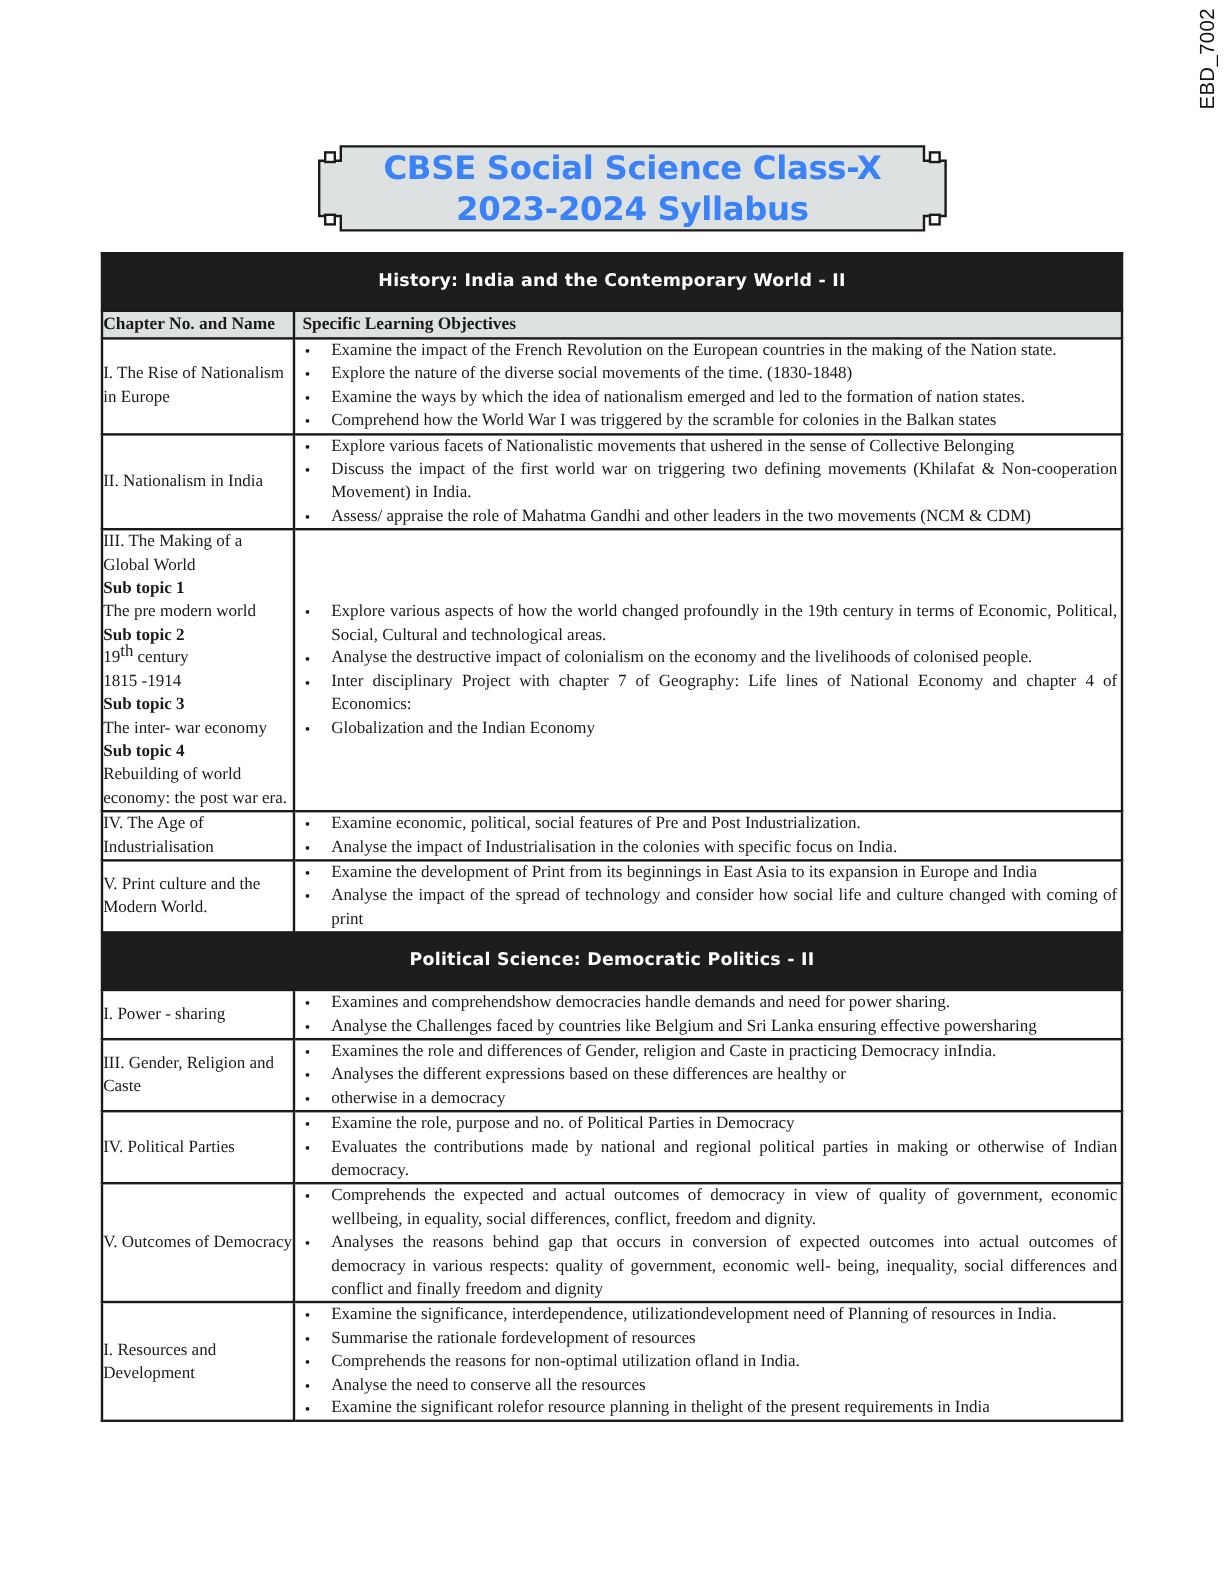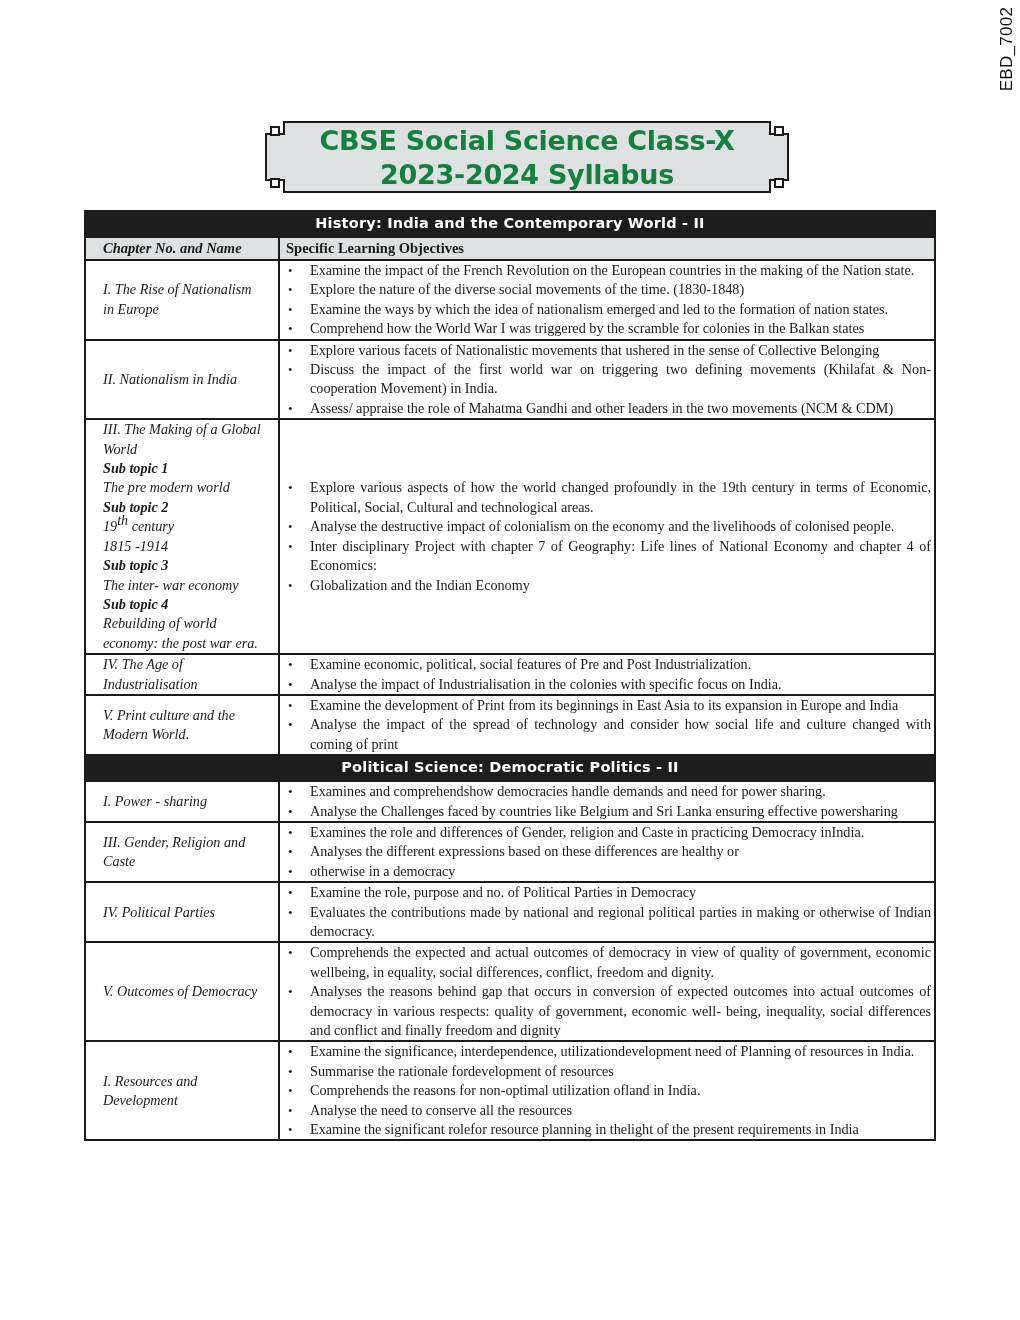--- a/index.html
+++ b/index.html
@@ -2,29 +2,29 @@
 <html><head>
 <meta charset="utf-8">
 <style>
   html, body { margin: 0; padding: 0; background: #ffffff; }
   body { width: 1020px; height: 1320px; position: relative; overflow: hidden; font-family: "Liberation Serif", "DejaVu Serif", serif; color: #1a1a1a; }
   .side-code { position: absolute; right: 2px; top: 4px; width: 22px; height: 90px; }
   .side-code span { position: absolute; left: 50%; top: 50%; transform: translate(-50%, -50%) rotate(-90deg); font-family: "Liberation Sans", sans-serif; font-size: 17px; white-space: nowrap; color: #111; letter-spacing: 0.3px; }
 
   .title-wrap { position: absolute; left: 262px; top: 118px; width: 530px; height: 78px; }
   .title-wrap svg { position: absolute; left: 0; top: 0; }
-  .title-text { position: absolute; left: 0; top: 6px; width: 100%; text-align: center; font-family: "DejaVu Sans", sans-serif; font-weight: bold; font-size: 27px; line-height: 34px; color: #15803d; letter-spacing: -0.3px; }
+  .title-text { position: absolute; left: 0; top: 6px; width: 100%; text-align: center; font-family: "DejaVu Sans", sans-serif; font-weight: bold; font-size: 27px; line-height: 34px; color: #3b82f6; letter-spacing: -0.3px; }
 
   table.syllabus { position: absolute; left: 84px; top: 210px; width: 852px; border-collapse: collapse; font-size: 14.2px; line-height: 19.4px; }
-  table.syllabus td { border: 2px solid #1a1a1a; vertical-align: middle; padding: 0; }
+  table.syllabus td { border: 2px solid #1a1a1a; vertical-align: middle; padding: 11px; }
   .section-row td { background: #1d1d1d; color: #ffffff; font-family: "DejaVu Sans", sans-serif; font-weight: bold; font-size: 14.5px; text-align: center; height: 24px; letter-spacing: 0.2px; }
   .header-row td { background: #dde1e1; font-weight: bold; font-size: 14.5px; height: 21px; }
   .header-row td.col1 { padding-left: 3px; }
   .header-row td.col2 { }
-  td.col1 { width: 158px; padding: 0 17px !important; font-style: italic; }
+  td.col1 { width: 158px; padding: 0 0 !important; }
   td.col2 { padding: 0 3px 0 6px !important; }
   ul.obj { list-style: none; margin: 0; padding: 0; }
   ul.obj li { position: relative; padding-left: 24px; text-align: justify; }
   ul.obj li::before { content: "\2022"; position: absolute; left: 2px; top: 0; font-size: 13px; }
   .bold { font-weight: bold; }
   sup { font-size: 14px; line-height: 0; }
 </style>
 </head>
 <body>
 

